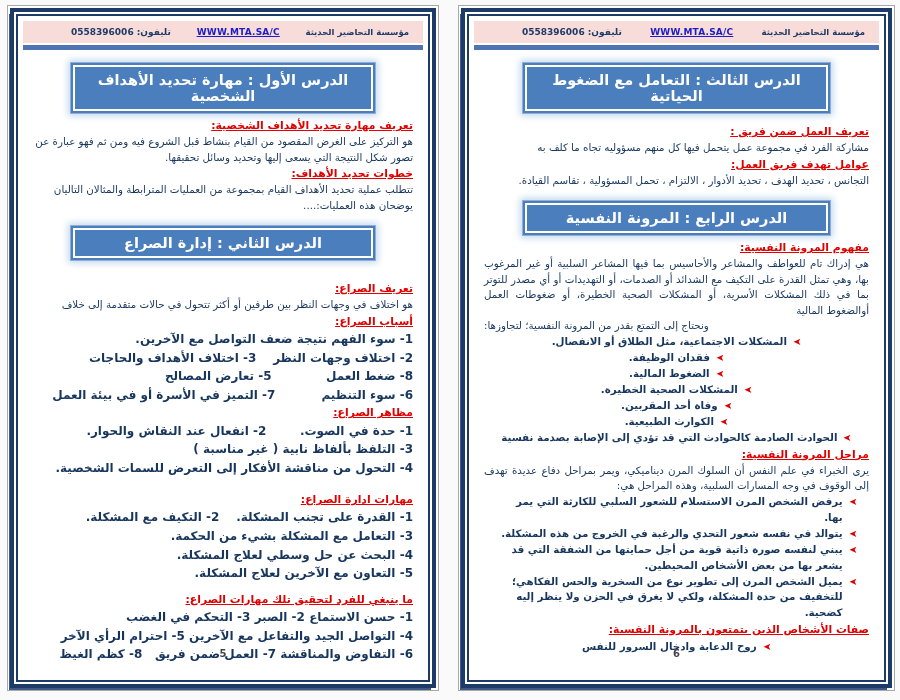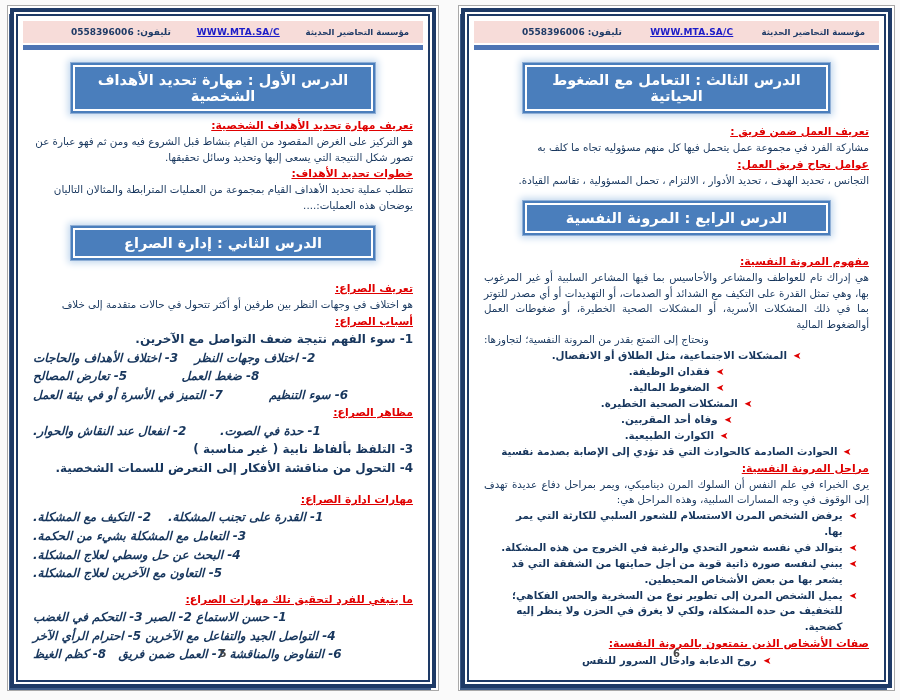--- a/index.html
+++ b/index.html
@@ -34,21 +34,21 @@
 
   .body-area { padding:0 10px; }
   .rhead { color:#e00000; font-weight:bold; font-size:10.8px;
            text-decoration:underline; margin-top:7px; line-height:1.5; }
   .para  { color:#17365d; font-weight:normal; font-size:10.3px; line-height:1.5;
            text-align:right; }
   .para.just { text-align:justify; }
   .line-r, .line-c { color:#17365d; font-weight:bold; font-size:12px;
            line-height:1.55; white-space:pre-wrap; }
   .line-r { text-align:right; }
-  .line-c { text-align:left;font-style:italic; }
+  .line-c { text-align:right; }
 
   .blist { display:flex; flex-direction:column; }
   .bullet-item { display:flex; gap:6px; color:#17365d; font-weight:bold;
                  font-size:10.3px; line-height:1.55; }
   .bullet-item.center { justify-content:center; }
   .bullet-item.rightal { justify-content:flex-start; padding-right:12px; }
   .arrow { color:#e00000; display:inline-block; transform:scaleX(-1);
            font-size:10px; flex:0 0 auto; line-height:1.6; }
   .stage-text { max-width:92%; }
 
@@ -121,27 +121,27 @@
           <span class="site">WWW.MTA.SA/C</span>
           <span class="phone">تليفون: 0558396006</span>
         </div>
         <div class="bluebar"></div>
 
         <div class="title-box">الدرس الثالث : التعامل مع الضغوط الحياتية</div>
 
         <div class="body-area" style="margin-top:6px">
           <div class="rhead">تعريف العمل ضمن فريق :</div>
           <div class="para">مشاركة الفرد في مجموعة عمل يتحمل فيها كل منهم مسؤوليه تجاه ما كلف به</div>
-          <div class="rhead" style="margin-top:1px">عوامل نجاح فريق العمل:</div>
+          <div class="rhead" style="margin-top:1px">عوامل تهدف فريق العمل:</div>
           <div class="para">التجانس ، تحديد الهدف ، تحديد الأدوار ، الالتزام ، تحمل المسؤولية ، تقاسم القيادة.</div>
         </div>
 
         <div class="title-box">الدرس الرابع : المرونة النفسية</div>
 
-        <div class="body-area" style="margin-top:14px">
+        <div class="body-area" style="">
           <div class="rhead">مفهوم المرونة النفسية:</div>
           <div class="para just">هي إدراك تام للعواطف والمشاعر والأحاسيس بما فيها المشاعر السلبية أو غير المرغوب بها، وهي تمثل القدرة على التكيف مع الشدائد أو الصدمات، أو التهديدات أو أي مصدر للتوتر بما في ذلك المشكلات الأسرية، أو المشكلات الصحية الخطيرة، أو ضغوطات العمل أوالضغوط المالية</div>
           <div class="para" style="text-align:left">ونحتاج إلى التمتع بقدر من المرونة النفسية؛ لتجاوزها:</div>
 
           <div class="blist">
             <div class="bullet-item center">
                 <span class="arrow">➤</span>
                 <span>المشكلات الاجتماعية، مثل الطلاق أو الانفصال.</span>
               </div>
             <div class="bullet-item center">

